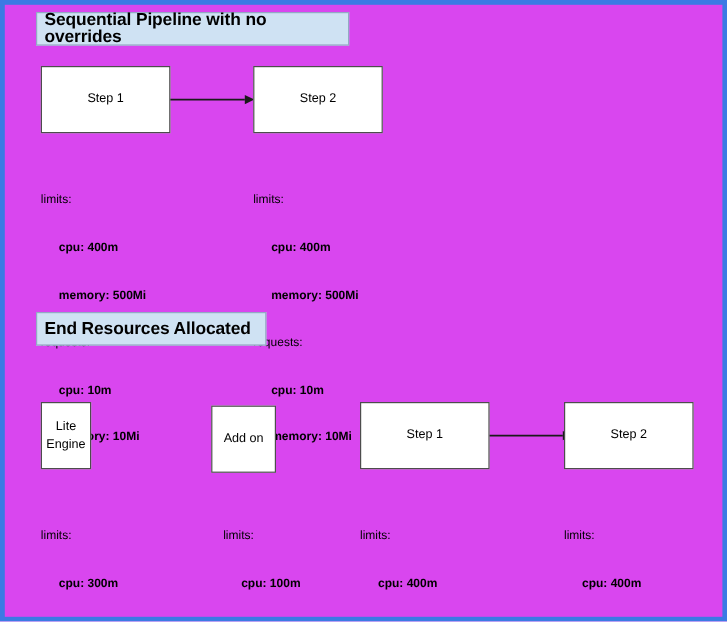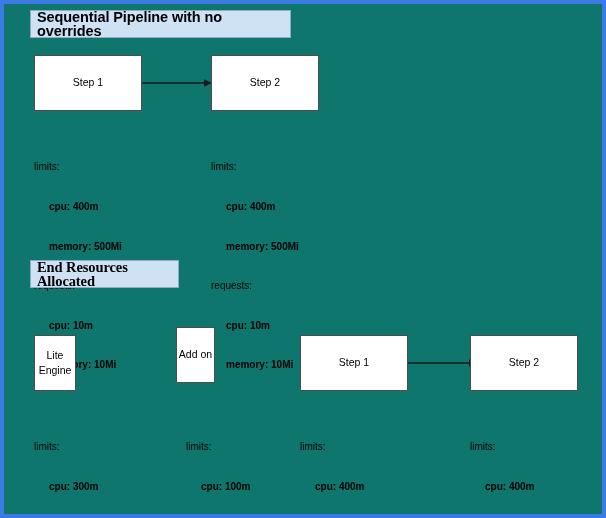--- a/index.html
+++ b/index.html
@@ -7,21 +7,21 @@
     padding: 0;
     background: #ffffff;
   }
   body {
     font-family: "Liberation Sans", sans-serif;
   }
   #canvas {
     position: relative;
     width: 606px;
     height: 518px;
-    background: #0f766e;
+    background: #d946ef;
     box-sizing: border-box;
     border: 4px solid #3c7ae4;
     overflow: hidden;
   }
   .section-title {
     position: absolute;
     background: #cfe2f3;
     border: 1px solid #93a9c4;
     box-sizing: border-box;
     font-weight: bold;
@@ -108,28 +108,28 @@
 
   <div class="res-block" style="left:207px; top:130px;">
     <span class="lbl">limits:</span>
     <span class="ind">cpu: 400m</span>
     <span class="ind">memory: 500Mi</span>
     <span class="lbl">requests:</span>
     <span class="ind">cpu: 10m</span>
     <span class="ind">memory: 10Mi</span>
   </div>
 
-  <div class="section-title" style="left:26px; top:256px; width:149px; height:28px;font-family:Liberation Serif, serif;">End Resources Allocated</div>
+  <div class="section-title" style="left:26px; top:256px; width:192px; height:28px;">End Resources Allocated</div>
 
   <div class="node-box" style="left:30px; top:331px; width:42px; height:56px;">
     <span class="node-line">Lite</span>
     <span class="node-line">Engine</span>
   </div>
 
-  <div class="node-box" style="left:172px; top:323px; width:39px; height:56px;">
+  <div class="node-box" style="left:172px; top:334px; width:54px; height:56px;">
     <span class="node-line">Add on</span>
   </div>
 
   <div class="node-box" style="left:296px; top:331px; width:108px; height:56px;">
     <span class="node-line">Step 1</span>
   </div>
 
   <div class="arrow" style="left:404px; top:354px; width:70px;">
     <svg width="70" height="10" viewBox="0 0 70 10">
       <line x1="0" y1="5" x2="61" y2="5" stroke="#1a1a1a" stroke-width="1.4"></line>

